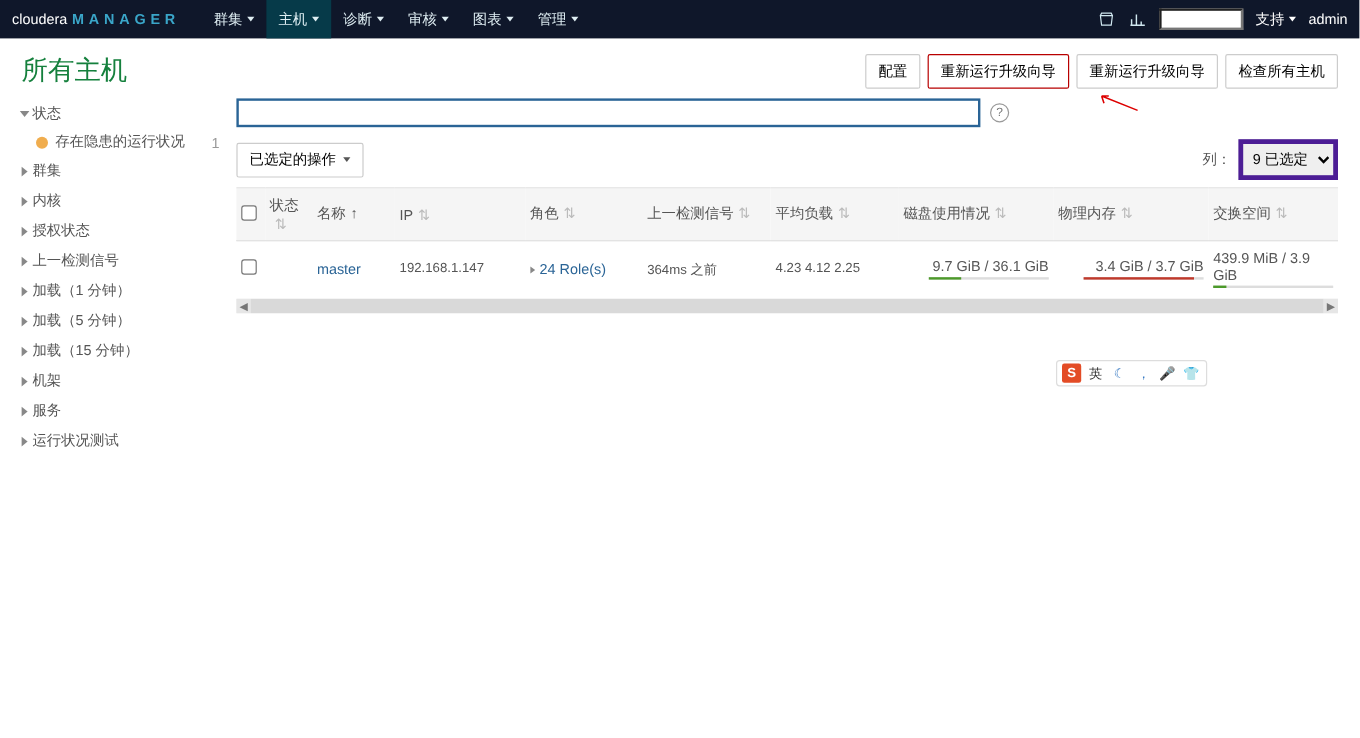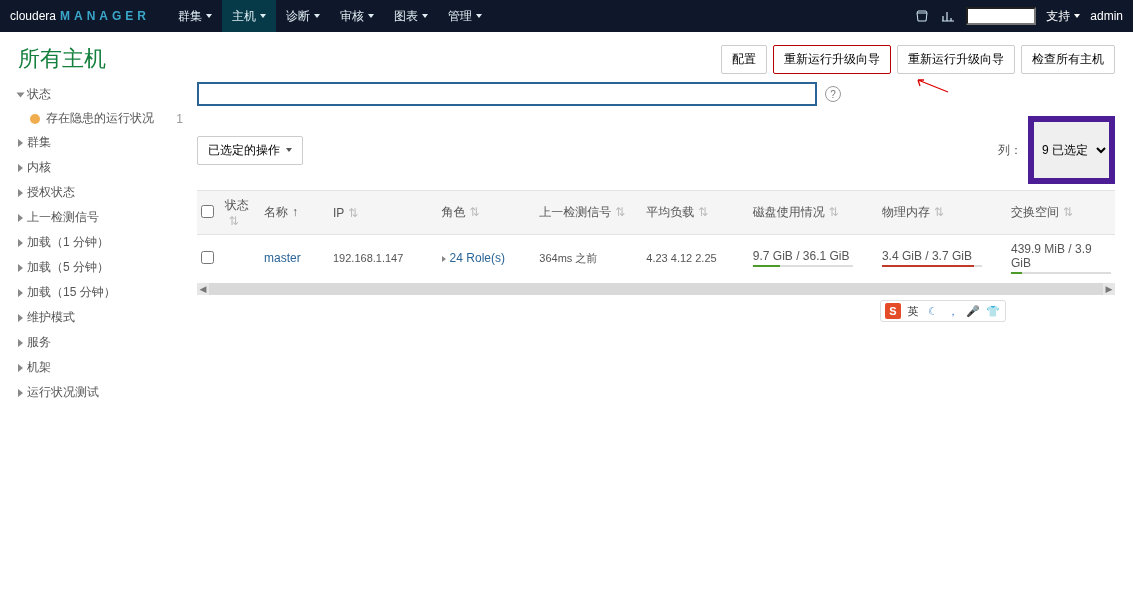--- a/index.html
+++ b/index.html
@@ -32,28 +32,28 @@
 .dot{width:10px;height:10px;border-radius:50%}
 .dot.orange{background:#f0ad4e}
 .cnt{margin-left:auto;color:#999}
 .main{flex:1}
 .searchrow{display:flex;align-items:center;gap:8px;margin-bottom:10px}
 .bigsearch{flex:0 0 620px;height:24px;border:2px solid #2a6496;outline:none;padding:0 6px;font-size:12px;color:#2a6496}
 .help{width:16px;height:16px;display:inline-flex;align-items:center;justify-content:center;border:1px solid #999;border-radius:50%;color:#777;font-size:10px}
 .toolrow{display:flex;align-items:center;margin-bottom:6px}
 .btn.dd{display:flex;align-items:center;gap:6px}
 .colsel{margin-left:auto;display:flex;align-items:center;gap:6px;font-size:12px;color:#555}
-.colsel select{border:6px solid #4c1d95;padding:20px 4px;font-size:12px}
+.colsel select{border:4px solid #4c1d95;padding:5px 4px;font-size:12px}
 .table{width:100%;border-collapse:collapse}
 .table th{background:#f5f5f5;text-align:left;font-weight:400;color:#555;padding:6px 4px;border-top:1px solid #e3e3e3;border-bottom:1px solid #e3e3e3;font-size:11px}
 .table th .sort{color:#bbb;margin-left:4px}
 .table td{padding:7px 4px;font-size:11px;color:#555}
 .link{color:#2a6496;cursor:pointer}
 .rolechev{display:inline-block;width:0;height:0;border-top:3px solid transparent;border-bottom:3px solid transparent;border-left:4px solid #888;margin-right:4px}
-.usagecell{display:flex;flex-direction:column;align-items:flex-start;gap:2px}
+.usagecell{display:flex;flex-direction:column;align-items:flex-end;gap:2px}
 .bar{height:2px;width:100px;background:#ddd;position:relative}
 .bar .fill{position:absolute;left:0;top:0;bottom:0}
 .bar .fill.green{background:#4c9a2a}
 .bar .fill.red{background:#c0392b}
 .scrolltrack{height:12px;background:#f0f0f0;position:relative;margin-top:2px}
 .scrolltrack .arrow{position:absolute;top:0;width:12px;height:12px;background:#e6e6e6;display:flex;align-items:center;justify-content:center;font-size:9px;color:#777}
 .scrolltrack .thumb{position:absolute;left:12px;right:12px;top:0;bottom:0;background:#d9d9d9}
 .arrowimg{position:absolute;width:40px;height:20px;color:#d00}
 .floatwidget{position:absolute;left:880px;top:300px;display:flex;align-items:center;gap:4px;background:#fff;border:1px solid #ddd;padding:2px 4px;border-radius:3px}
 .fwicon{width:16px;height:16px;display:inline-flex;align-items:center;justify-content:center;font-size:11px}
@@ -167,29 +167,25 @@
         <div class="fhead">
           <span class="chev"></span>
           <span>加载（5 分钟）</span>
         </div>
         <div class="fhead">
           <span class="chev"></span>
           <span>加载（15 分钟）</span>
         </div>
         <div class="fhead">
           <span class="chev"></span>
-          <span>维护模式</span>
+          <span>机架</span>
         </div>
         <div class="fhead">
           <span class="chev"></span>
           <span>服务</span>
-        </div>
-        <div class="fhead">
-          <span class="chev"></span>
-          <span>机架</span>
         </div>
         <div class="fhead">
           <span class="chev"></span>
           <span>运行状况测试</span>
         </div>
       </div>
   </div>
 
   <div class="main">
     <div class="searchrow">

